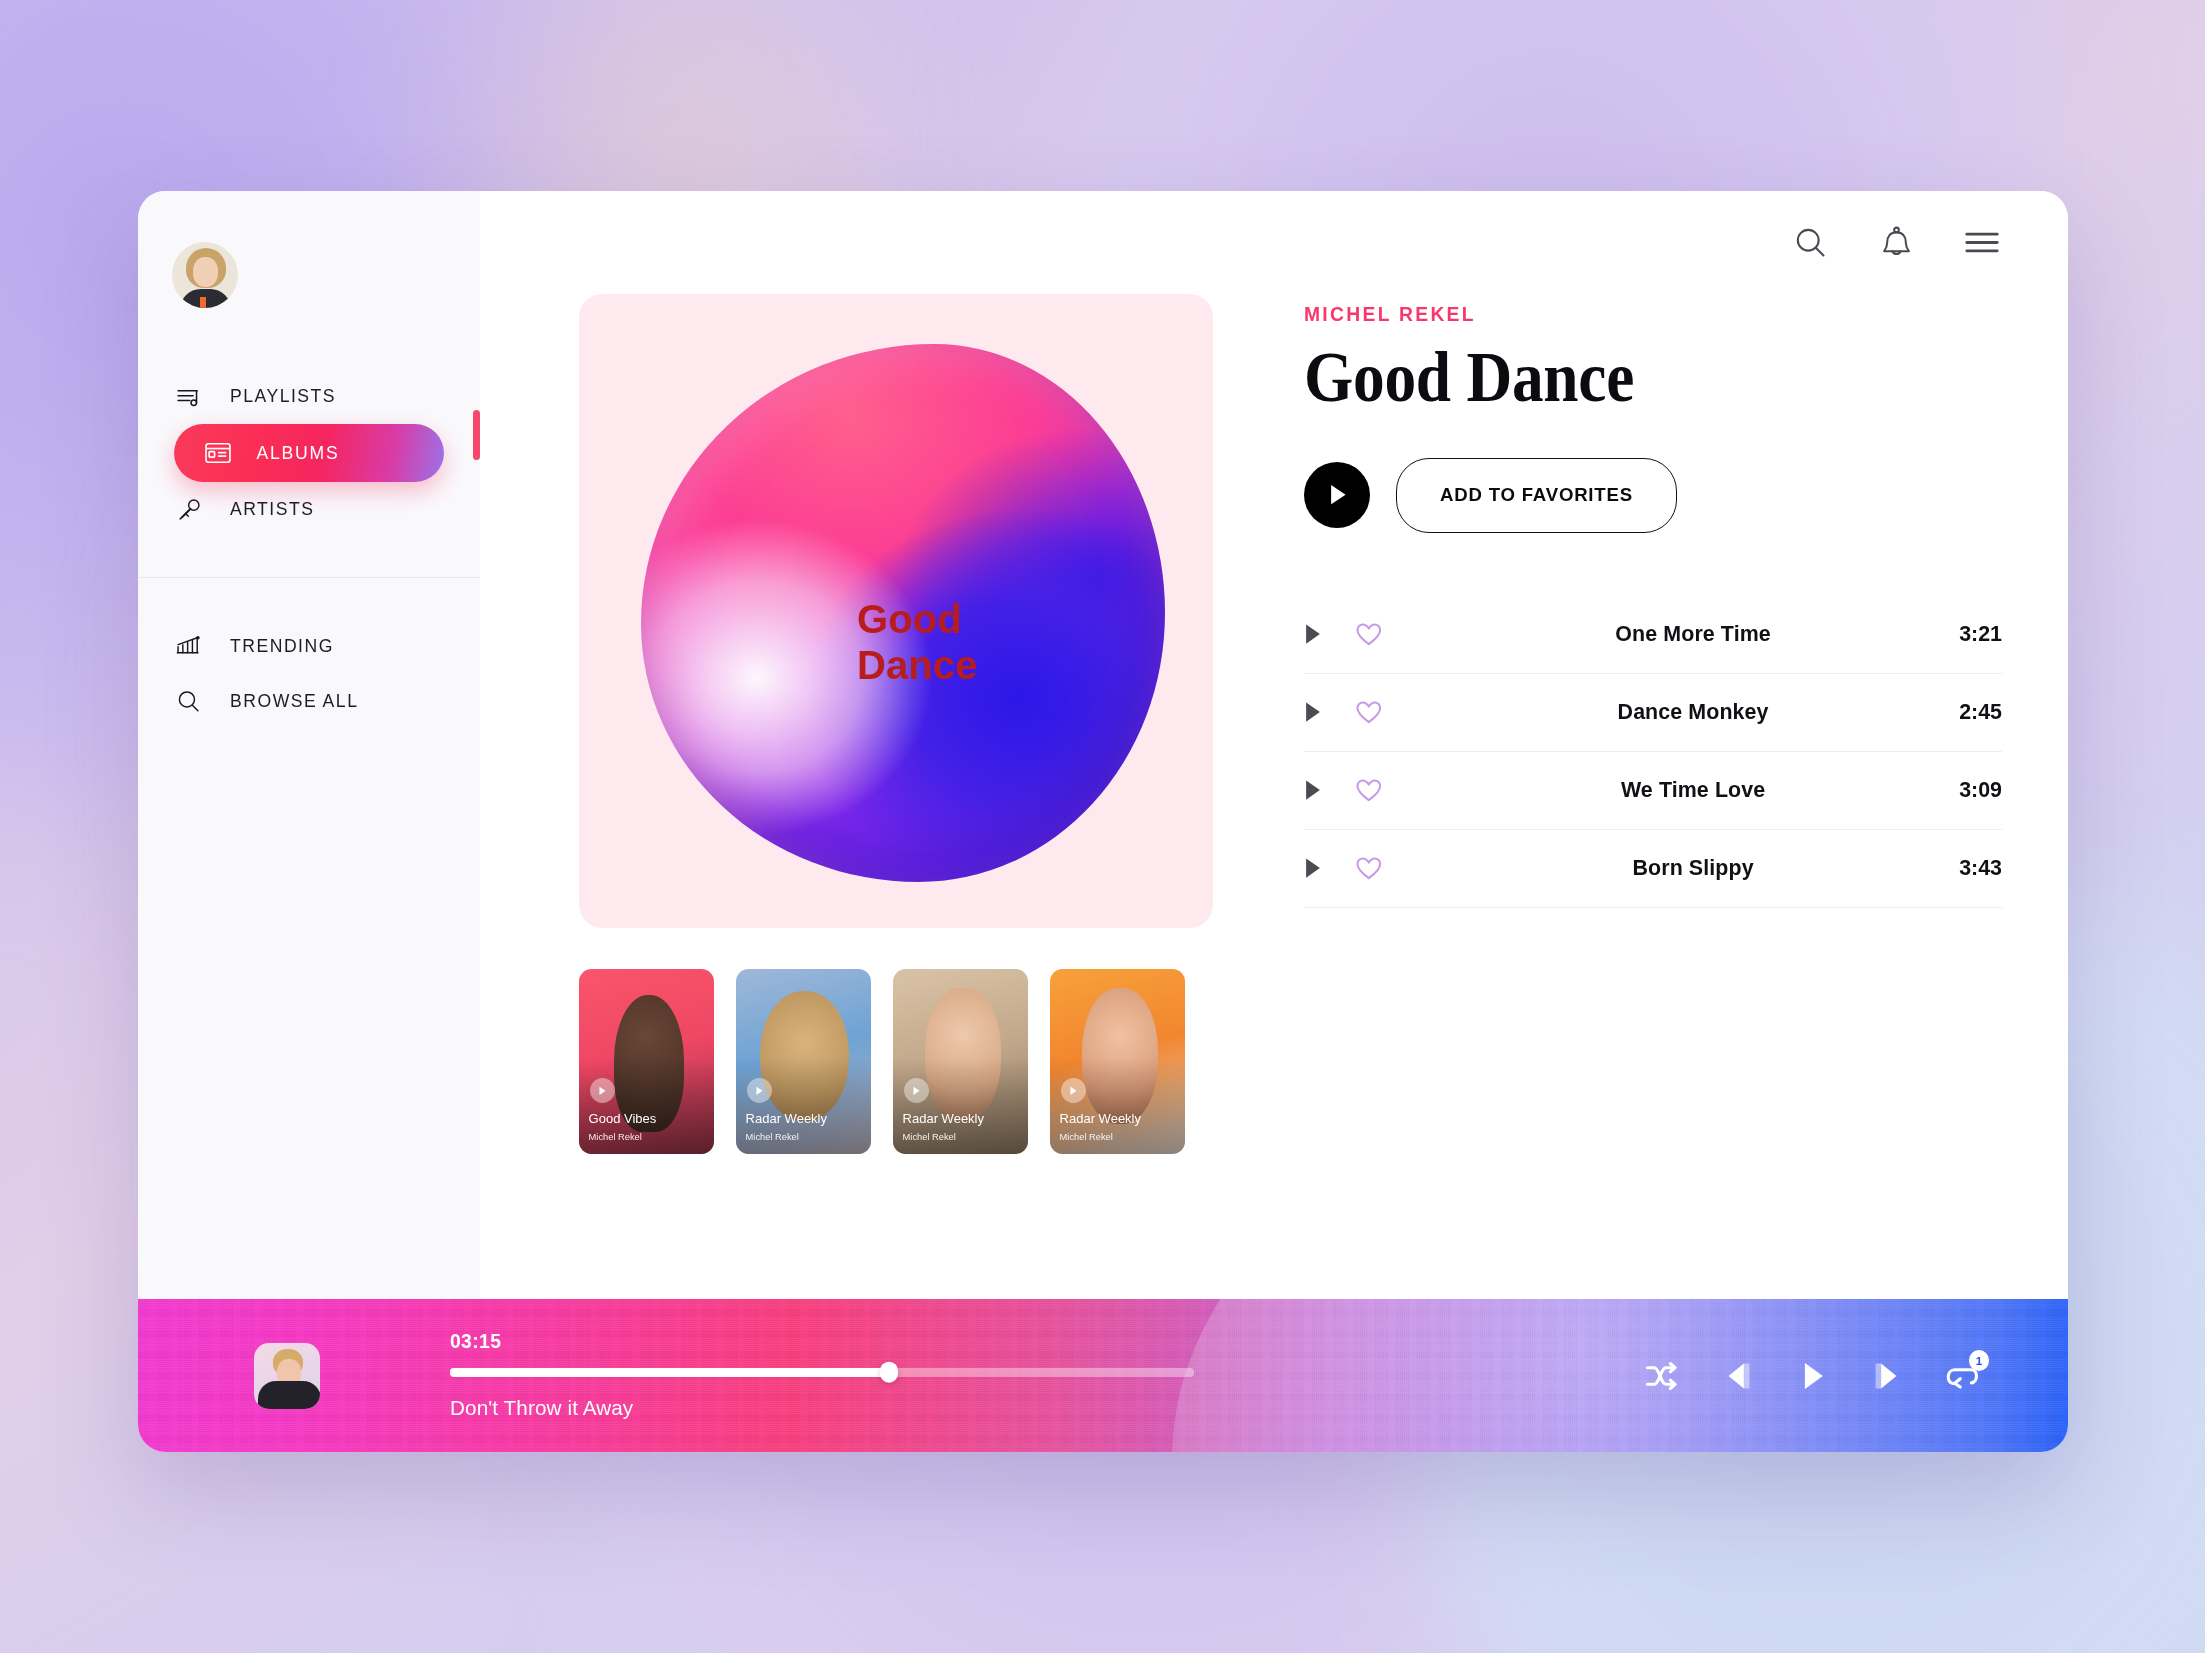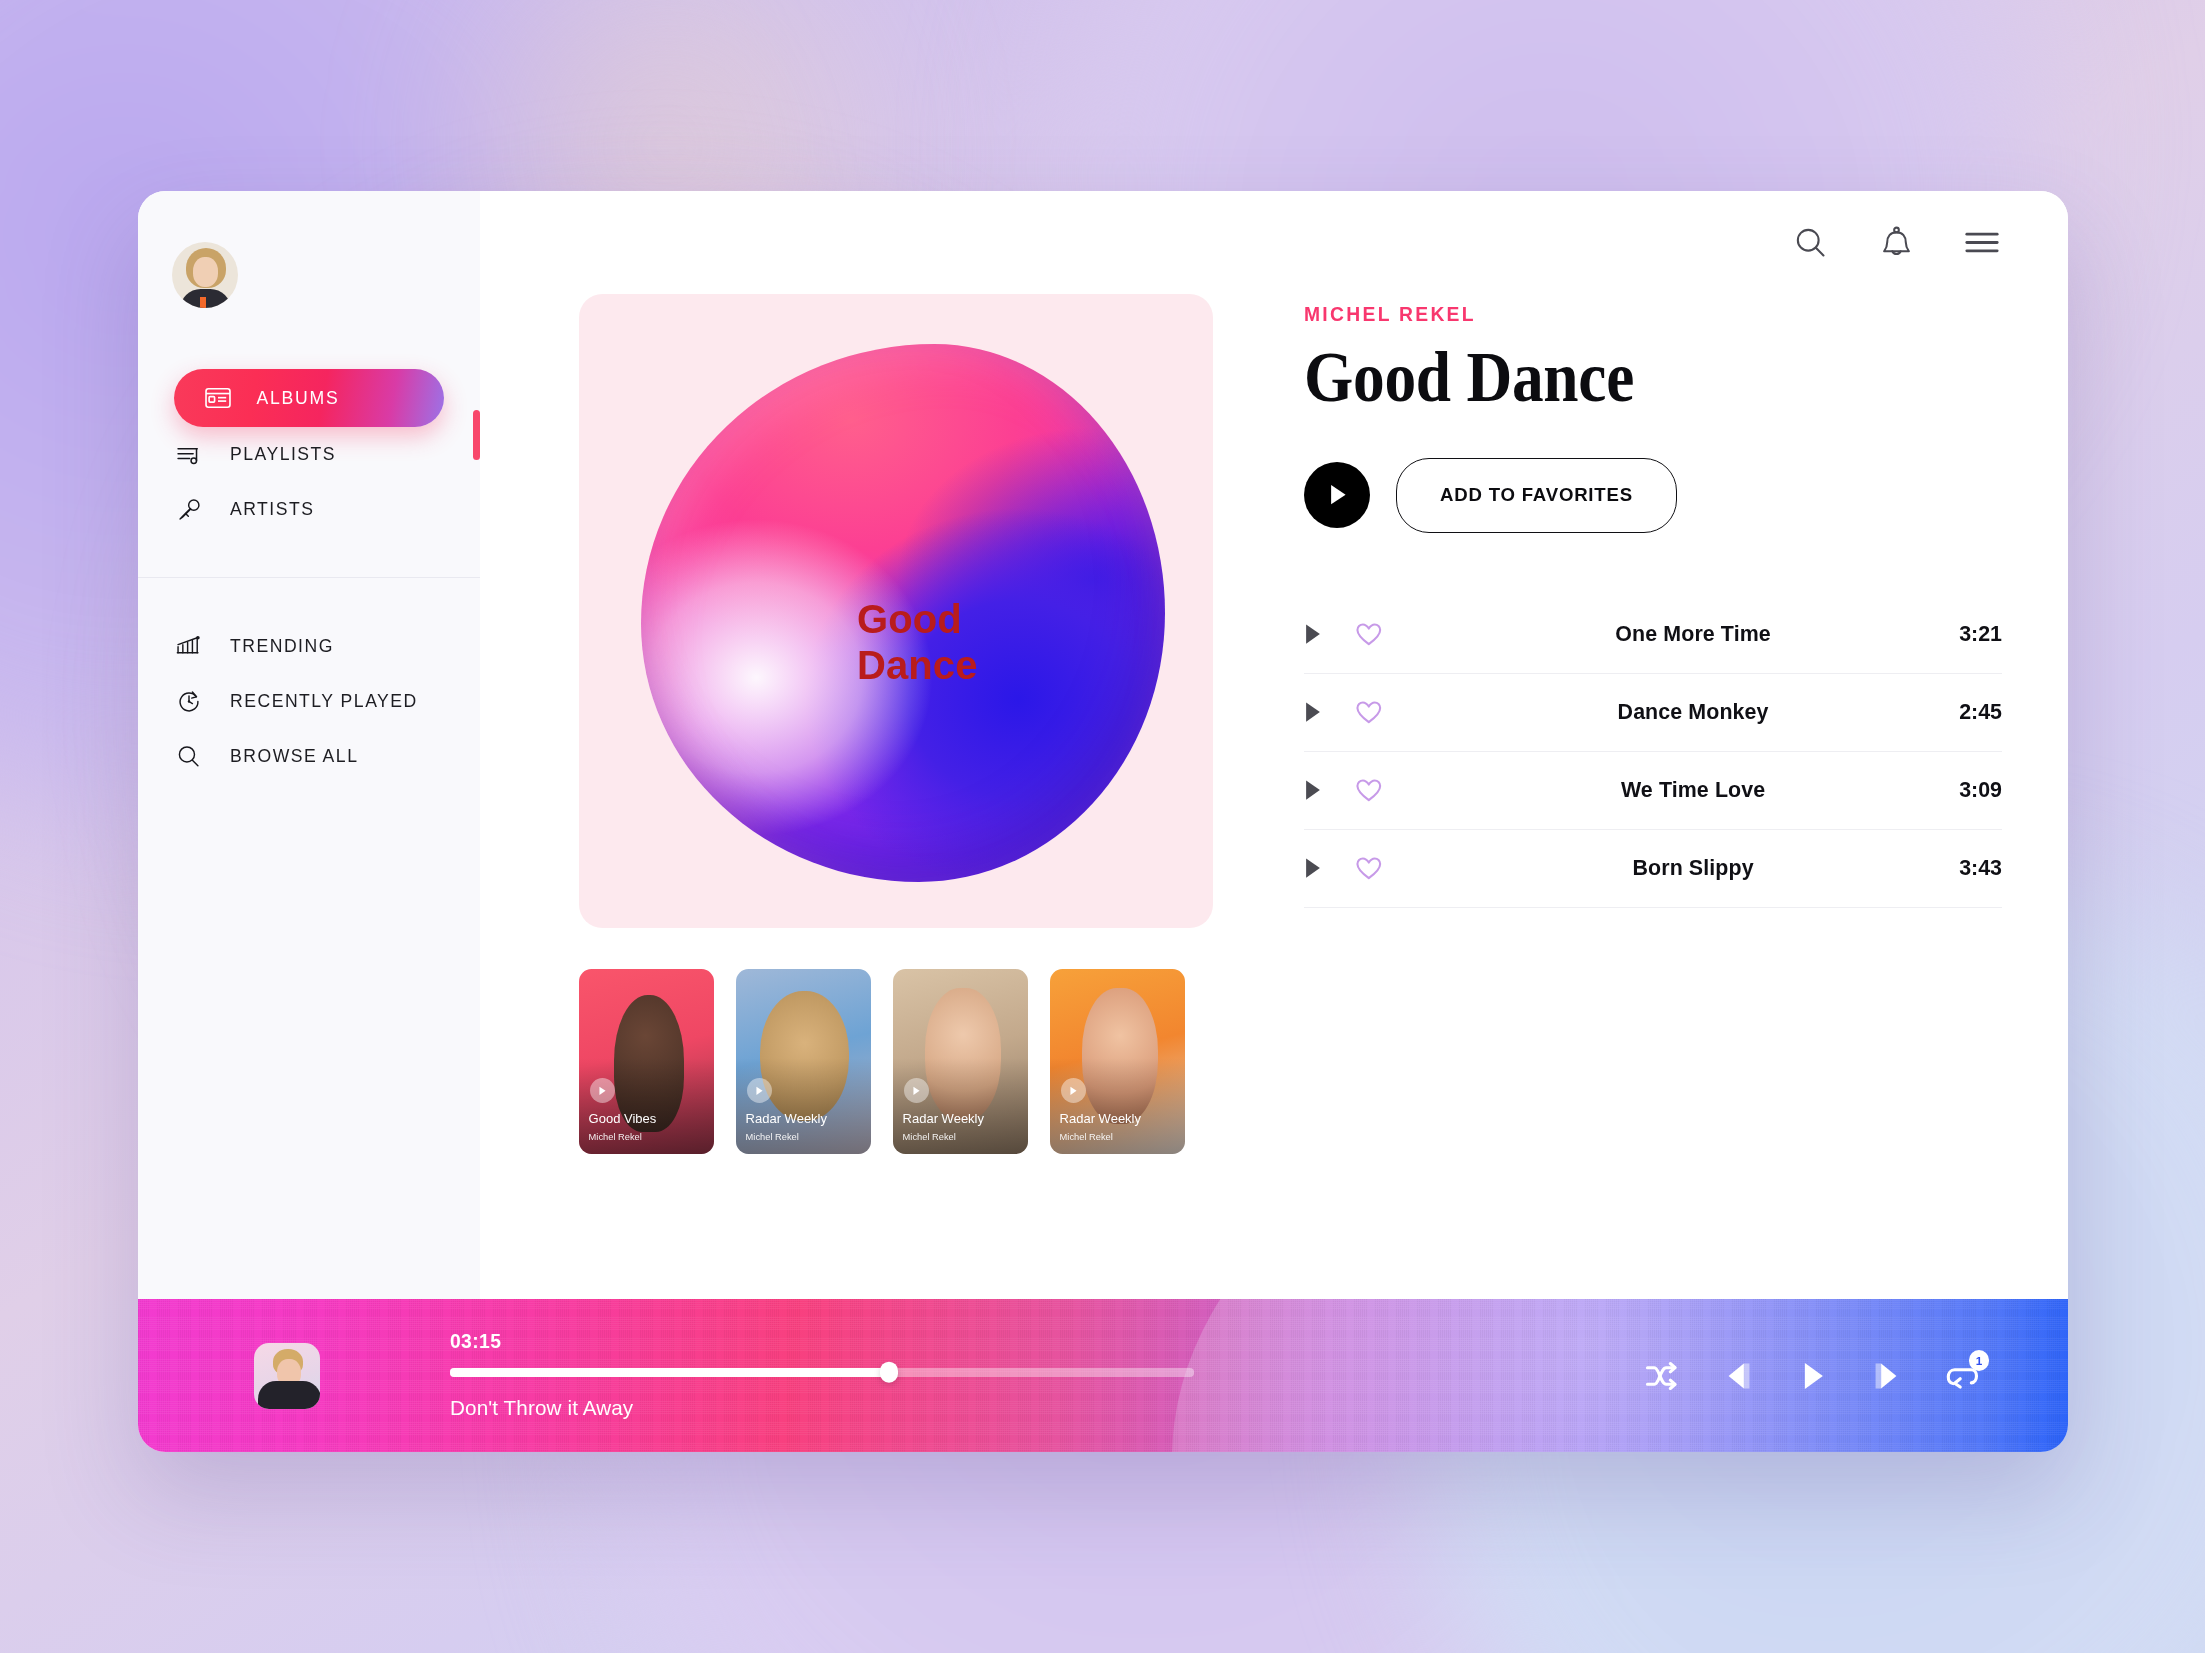--- a/index.html
+++ b/index.html
@@ -296,48 +296,48 @@
     <div id="sidebar">
       <div id="avatar">
         <div class="hair"></div>
         <div class="face"></div>
         <div class="body"></div>
         <div class="accent"></div>
       </div>
 
       <div class="nav-group">
 
+        <div class="nav-item">
+          <span class="nav-icon">
+            <svg width="26" height="22" viewBox="0 0 38 32" fill="none" stroke="#17171c" stroke-width="2.2" stroke-linecap="round">
+              <line x1="3" y1="7" x2="31" y2="7"></line>
+              <line x1="3" y1="14" x2="25" y2="14"></line>
+              <line x1="3" y1="21" x2="20" y2="21"></line>
+              <line x1="30" y1="7" x2="30" y2="24"></line>
+              <circle cx="26" cy="24.5" r="4"></circle>
+            </svg>
+          </span>
+          <span class="nav-label">PLAYLISTS</span>
+        </div>
+
         <div class="nav-item active">
           <span class="nav-icon">
             <svg width="26" height="22" viewBox="0 0 38 32" fill="none" stroke="#fff" stroke-width="2.4">
               <rect x="1.5" y="2.5" width="35" height="27" rx="3.5"></rect>
               <line x1="1.5" y1="9.5" x2="36.5" y2="9.5"></line>
               <rect x="6" y="14" width="8" height="8" rx="1.3"></rect>
               <line x1="19" y1="15.5" x2="31" y2="15.5"></line>
               <line x1="19" y1="20.5" x2="31" y2="20.5"></line>
             </svg>
           </span>
           <span class="nav-label">ALBUMS</span>
         </div>
 
         <div class="nav-item">
           <span class="nav-icon">
-            <svg width="26" height="22" viewBox="0 0 38 32" fill="none" stroke="#17171c" stroke-width="2.2" stroke-linecap="round">
-              <line x1="3" y1="7" x2="31" y2="7"></line>
-              <line x1="3" y1="14" x2="25" y2="14"></line>
-              <line x1="3" y1="21" x2="20" y2="21"></line>
-              <line x1="30" y1="7" x2="30" y2="24"></line>
-              <circle cx="26" cy="24.5" r="4"></circle>
-            </svg>
-          </span>
-          <span class="nav-label">PLAYLISTS</span>
-        </div>
-
-        <div class="nav-item">
-          <span class="nav-icon">
             <svg width="26" height="26" viewBox="0 0 38 38" fill="none" stroke="#17171c" stroke-width="2.1" stroke-linecap="round" stroke-linejoin="round">
               <circle cx="26" cy="12" r="7.5"></circle>
               <path d="M21 17 L9 29 L6 32 L9.5 29.5 L21.5 17.5"></path>
               <line x1="14" y1="24" x2="18" y2="28"></line>
             </svg>
           </span>
           <span class="nav-label">ARTISTS</span>
         </div>
 
       </div>
@@ -351,31 +351,20 @@
             <svg width="26" height="22" viewBox="0 0 38 32" fill="none" stroke="#17171c" stroke-width="2.1" stroke-linecap="round" stroke-linejoin="round">
               <path d="M3 26 L3 17 M10 26 L10 14 M17 26 L17 11 M24 26 L24 8 M31 26 L31 5"></path>
               <path d="M2 26 L32 26"></path>
               <path d="M3 14 L31 4"></path>
               <circle cx="32" cy="4" r="1.6" fill="#17171c"></circle>
             </svg>
           </span>
           <span class="nav-label">TRENDING</span>
         </div>
 
-        <div class="nav-item">
-          <span class="nav-icon">
-            <svg width="26" height="25" viewBox="0 0 38 36" fill="none" stroke="#17171c" stroke-width="2.1" stroke-linecap="round" stroke-linejoin="round">
-              <path d="M29.5 11 A13 13 0 1 0 32 18"></path>
-              <path d="M24 4 L30 11 L23 13"></path>
-              <path d="M19 10 L19 18 L24 21"></path>
-              <circle cx="19" cy="18" r="1.8" fill="#17171c" stroke="none"></circle>
-            </svg>
-          </span>
-          <span class="nav-label">RECENTLY PLAYED</span>
-        </div>
 
         <div class="nav-item">
           <span class="nav-icon">
             <svg width="26" height="25" viewBox="0 0 38 36" fill="none" stroke="#17171c" stroke-width="2.1" stroke-linecap="round">
               <circle cx="16" cy="15" r="11"></circle>
               <line x1="24" y1="23.5" x2="32" y2="31.5"></line>
             </svg>
           </span>
           <span class="nav-label">BROWSE ALL</span>
         </div>

